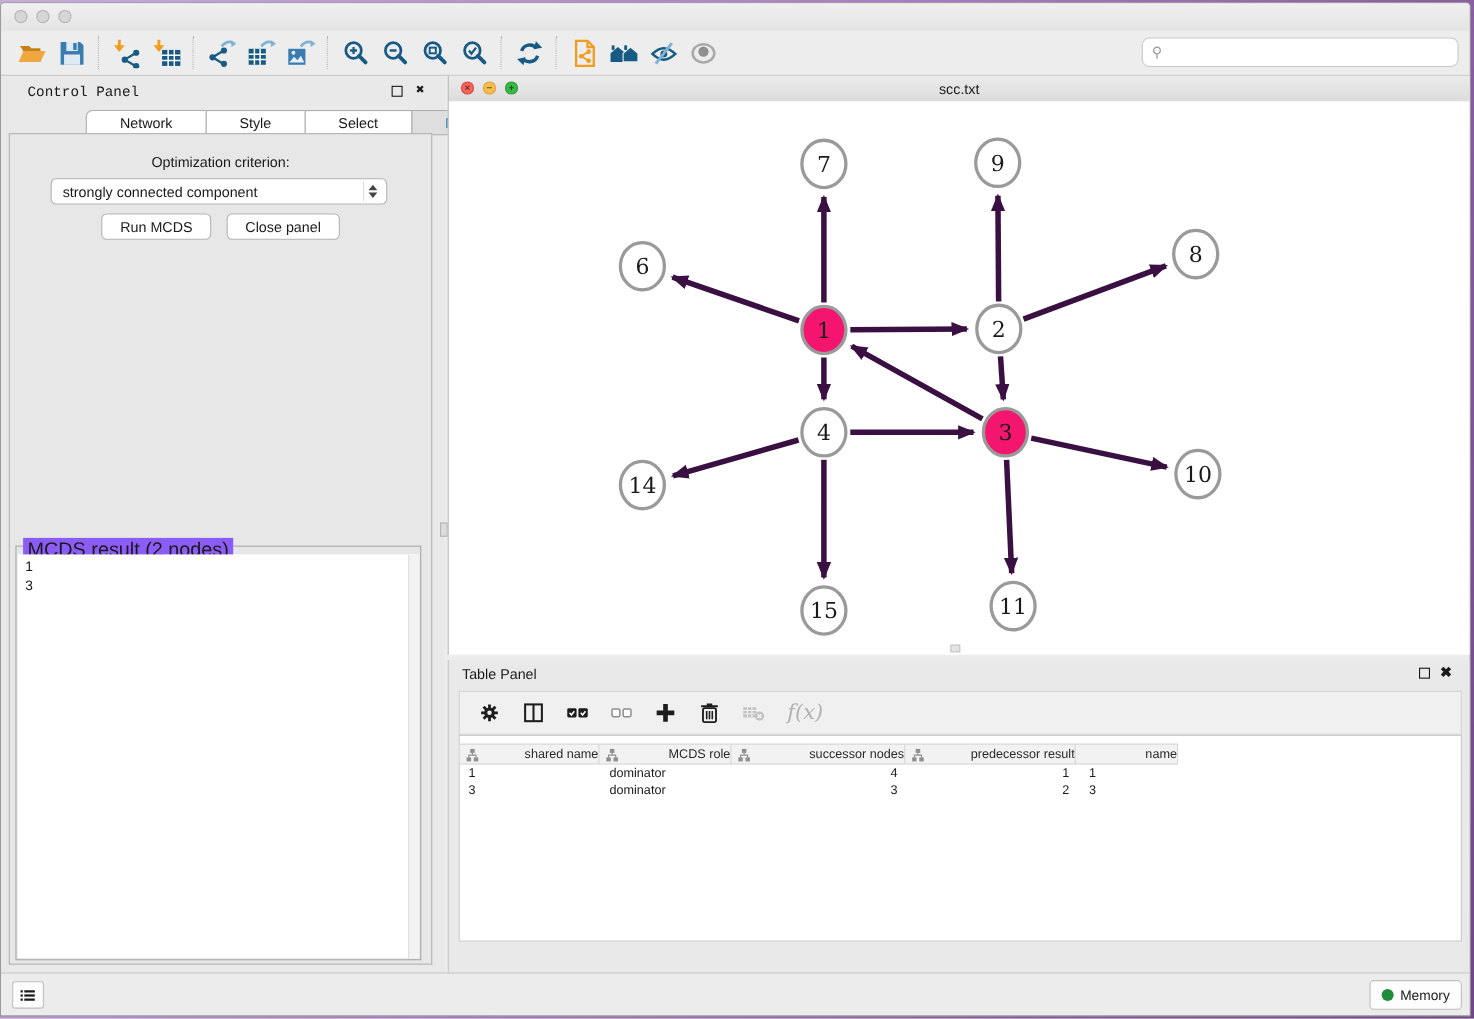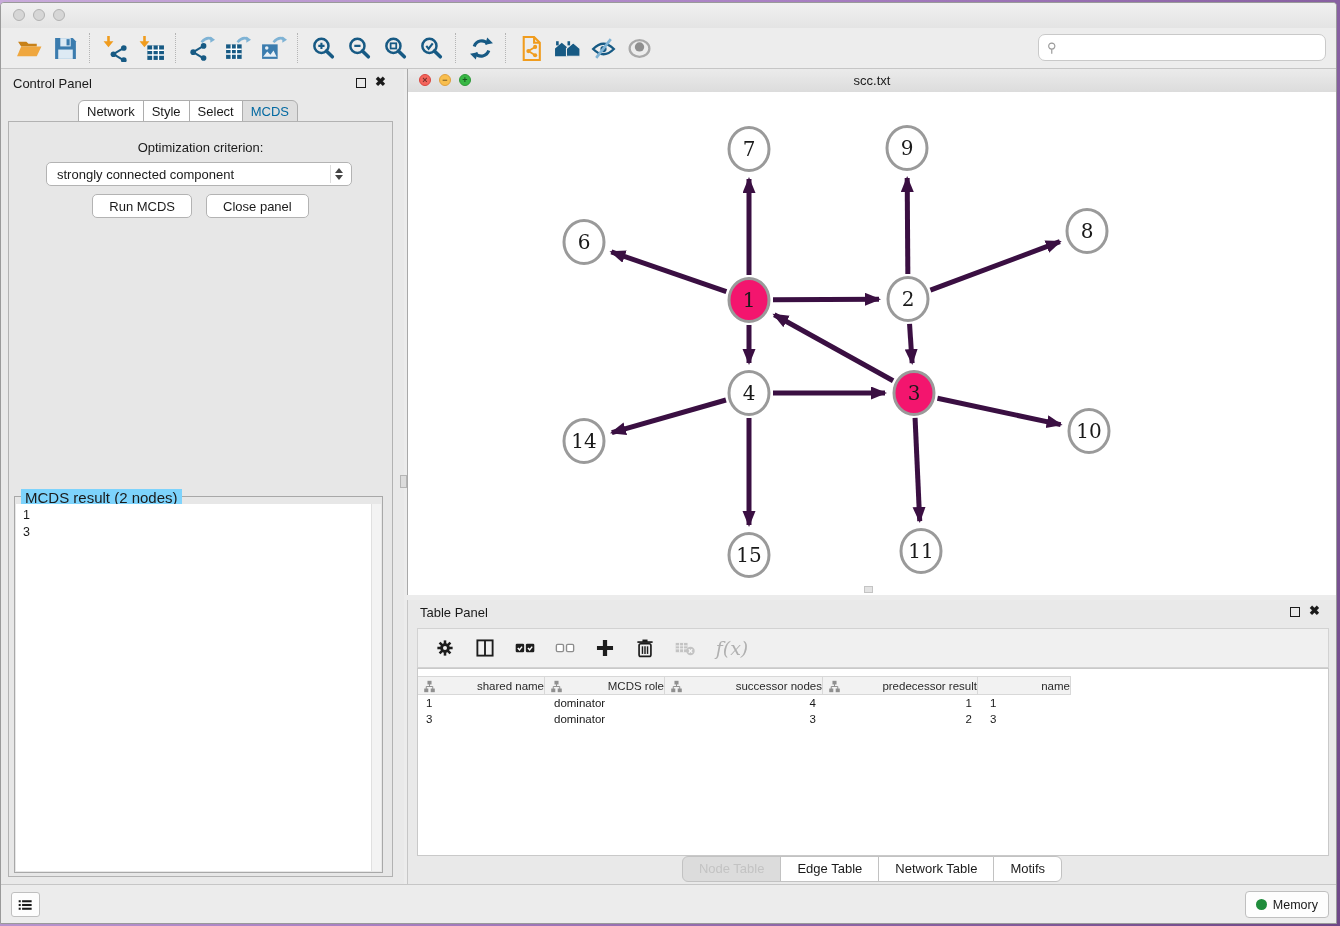--- a/index.html
+++ b/index.html
@@ -17,39 +17,39 @@
   .toolbar{position:absolute;top:25px;left:0;right:0;height:41px;background:#ededed;border-bottom:1px solid #c6c6c6;display:flex;align-items:center;padding-left:10px;box-sizing:border-box;}
   .tbtn{width:36px;height:32px;border:none;background:transparent;padding:2px;display:flex;align-items:center;justify-content:center;}
   .tbtn svg{width:27px;height:27px;}
   .tsep{width:1px;height:30px;margin:0 6px;border-left:1px dotted #b5b5b5;}
   .search-wrap{position:absolute;right:10px;top:6px;width:288px;height:27px;background:#fff;border:1px solid #c9c9c9;border-radius:7px;display:flex;align-items:center;box-sizing:border-box;}
   .search-wrap .mag{margin:0 4px 0 8px;color:#9a9a9a;font-size:13px;}
   .search-input{border:none;outline:none;flex:1;font-size:13px;background:transparent;}
 
   
   .control-panel{position:absolute;top:66px;left:0;width:403px;bottom:38px;background:#e9e9e9;}
-  .cp-head{position:absolute;top:4px;left:0;right:10px;height:22px;}
+  .cp-head{position:absolute;top:4px;left:12px;right:10px;height:22px;font-family:Liberation Mono, monospace;}
   .panel-title{font-size:13px;color:#1a1a1a;position:absolute;left:12px;top:3px;}
   .float-btn{position:absolute;top:5px;width:10px;height:10px;border:1.6px solid #1a1a1a;background:transparent;box-sizing:border-box;}
   .close-x{position:absolute;top:1px;font-size:13px;font-weight:bold;color:#1a1a1a;line-height:16px;}
   .cp-tabs{position:absolute;top:31px;left:77px;display:flex;}
-  .cp-tab{height:21px;line-height:21px;padding:0 8px;background:#fff;border:1px solid #adadad;margin-left:-1px;font-size:13px;color:#1a1a1a;text-align:center;}
+  .cp-tab{height:21px;line-height:21px;padding:0 30px;background:#fff;border:1px solid #adadad;margin-left:-1px;font-size:13px;color:#1a1a1a;text-align:center;}
   .cp-tab:first-child{border-radius:6px 0 0 0;margin-left:0;}
   .cp-tab:last-child{border-radius:0 6px 0 0;}
   .cp-tab.selected{background:#dedede;color:#0369a1;}
   .cp-body{position:absolute;top:52px;left:7px;right:11px;bottom:8px;background:#e7e7e7;border:1px solid #b2b2b2;padding-left:17px;}
   .opt-label{position:absolute;top:18px;left:0;right:0;text-align:center;font-size:13px;color:#1a1a1a;}
   .opt-select{position:absolute;top:40px;left:37px;right:40px;height:24px;background:#fff;border:1px solid #b3b3b3;border-radius:5px;font-size:13px;display:flex;align-items:center;padding-left:10px;box-sizing:border-box;color:#1a1a1a;}
   .stepper{position:absolute;right:4px;top:2px;bottom:2px;width:16px;border-left:1px solid #ddd;display:flex;flex-direction:column;align-items:center;justify-content:center;gap:2px;}
   .chev-up{width:0;height:0;border-left:4px solid transparent;border-right:4px solid transparent;border-bottom:5px solid #444;}
   .chev-dn{width:0;height:0;border-left:4px solid transparent;border-right:4px solid transparent;border-top:5px solid #444;}
   .btn-row{position:absolute;top:72px;left:0;right:0;display:flex;justify-content:center;gap:14px;}
   .mac-btn{height:24px;padding:0 16px;background:#fff;border:1px solid #b3b3b3;border-radius:5px;font-size:13px;color:#1a1a1a;font-family:"Liberation Sans",sans-serif;}
   .result-group{position:absolute;left:5px;right:9px;top:374px;bottom:3px;border:1px solid #a8a8a8;}
-  .result-legend{position:absolute;top:-8px;left:6px;background:#7dd3fc;padding:0 4px;font-size:15px;color:#1a1a1a;}
+  .result-legend{position:absolute;top:-8px;left:6px;background:#8b5cf6;padding:0 4px;font-size:18px;color:#1a1a1a;}
   .result-box{position:absolute;inset:7px 1px 1px 1px;background:#fff;overflow:hidden;}
   .result-text{white-space:pre;font-size:12.5px;color:#1a1a1a;padding:3px 0 0 7px;line-height:17px;font-family:"Liberation Sans",sans-serif;}
   .result-scroll{position:absolute;top:0;bottom:0;right:0;width:9px;background:#f3f3f3;border-left:1px solid #e0e0e0;}
   .v-handle{position:absolute;left:399px;top:472px;width:7px;height:13px;background:#dcdcdc;border:1px solid #b5b5b5;box-sizing:border-box;}
 
   
   .net-window{position:absolute;top:66px;left:406px;right:0;height:526px;background:#fff;border-left:1px solid #a9a9a9;box-sizing:border-box;}
   .net-titlebar{position:absolute;top:0;left:0;right:0;height:23px;background:linear-gradient(#ebebeb,#dcdcdc);border-bottom:1px solid #bdbdbd;}
   .tl.red{background:#f4655c;border:1px solid #d8453e;}
   .tl.yellow{background:#f8be4d;border:1px solid #dfa03e;}
@@ -484,26 +484,20 @@
             </div>
             <div class="tr">
               <div class="td a-left" style="width: 128px;">3</div>
               <div class="td a-left" style="width: 121px;">dominator</div>
               <div class="td a-right" style="width: 159px;">3</div>
               <div class="td a-right" style="width: 156px;">2</div>
               <div class="td a-left" style="width: 94px;">3</div>
             </div>
           </div>
       </div>
-      <div class="tp-tabs">
-        <div class="tp-tab selected">Node Table</div>
-        <div class="tp-tab">Edge Table</div>
-        <div class="tp-tab">Network Table</div>
-        <div class="tp-tab">Motifs</div>
-      </div>
     </div>
 
     <div class="statusbar">
       <button class="list-btn">
         <svg viewBox="0 0 22 18" width="19" height="16">
             <g fill="#1a1a1a">
               <rect x="1" y="2" width="3" height="3"></rect>
               <rect x="6" y="2" width="14" height="3"></rect>
               <rect x="1" y="7.5" width="3" height="3"></rect>
               <rect x="6" y="7.5" width="14" height="3"></rect>

